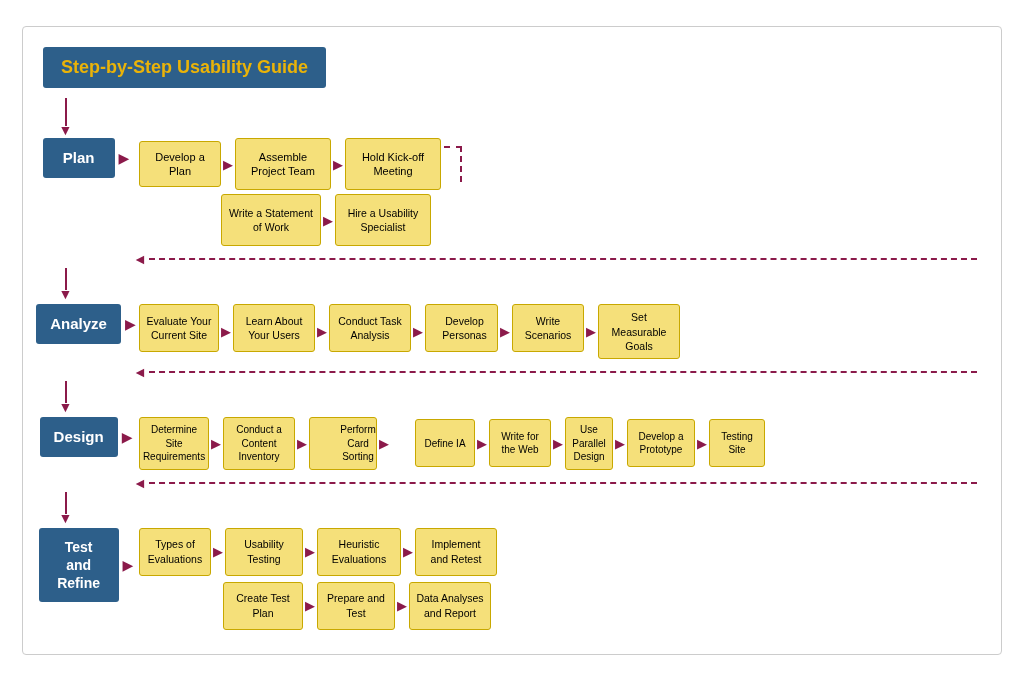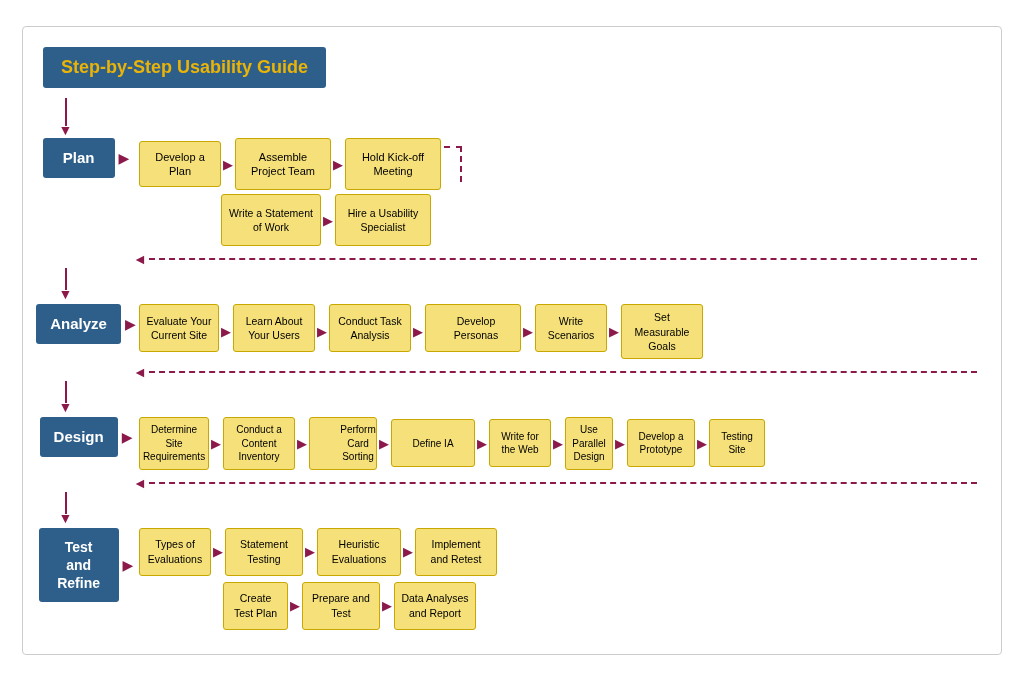--- a/index.html
+++ b/index.html
@@ -216,21 +216,21 @@
           </div>
         <span class="arr">▶</span>
         <div class="task-box" style="width:82px; min-height:48px; font-size:10.5px;">
             <span>Learn About Your Users</span>
           </div>
         <span class="arr">▶</span>
         <div class="task-box" style="width:82px; min-height:48px; font-size:10.5px;">
             <span>Conduct Task Analysis</span>
           </div>
         <span class="arr">▶</span>
-        <div class="task-box" style="width:96px; min-height:48px; font-size:10.5px;padding-left:12px;">
+        <div class="task-box" style="width:73px; min-height:48px; font-size:10.5px;padding-left:12px;">
             <span>Develop Personas</span>
           </div>
         <span class="arr">▶</span>
         <div class="task-box" style="width:72px; min-height:48px; font-size:10.5px;">
             <span>Write Scenarios</span>
           </div>
         <span class="arr">▶</span>
         <div class="task-box" style="width:82px; min-height:48px; font-size:10.5px;">
             <span>Set Measurable Goals</span>
           </div>
@@ -271,21 +271,21 @@
           </div>
         <span class="arr">▶</span>
         <div class="task-box" style="width:72px; min-height:48px; font-size:10px;">
             <span>Conduct a Content Inventory</span>
           </div>
         <span class="arr">▶</span>
         <div class="task-box" style="width:68px; min-height:48px; font-size:10px;padding-left:36px;">
             <span>Perform Card Sorting</span>
           </div>
         <span class="arr">▶</span>
-        <div class="task-box" style="width:84px; min-height:48px; font-size:10px;">
+        <div class="task-box" style="width:60px; min-height:48px; font-size:10px;margin-left:24px;">
             <span>Define IA</span>
           </div>
         <span class="arr">▶</span>
         <div class="task-box" style="width:62px; min-height:48px; font-size:10px;">
             <span>Write for the Web</span>
           </div>
         <span class="arr">▶</span>
         <div class="task-box" style="width:48px; min-height:48px; font-size:10px;">
             <span>Use Parallel Design</span>
           </div>
@@ -328,34 +328,34 @@
       </div>
     </div>
     <div class="phase-right">
 
       <div style="display:flex; align-items:center; flex-wrap:nowrap; gap:0;">
         <div class="task-box" style="width:72px; min-height:48px; font-size:10.5px;">
             <span>Types of Evaluations</span>
           </div>
         <span class="arr">▶</span>
         <div class="task-box" style="width:78px; min-height:48px; font-size:10.5px;">
-            <span>Statement Testing</span>
+            <span>Usability Testing</span>
           </div>
         <span class="arr">▶</span>
         <div class="task-box" style="width:84px; min-height:48px; font-size:10.5px;">
             <span>Heuristic Evaluations</span>
           </div>
         <span class="arr">▶</span>
         <div class="task-box" style="width:82px; min-height:48px; font-size:10.5px;">
             <span>Implement and Retest</span>
           </div>
       </div>
 
       <div style="display:flex; align-items:center; margin-top:6px; padding-left:84px;">
-        <div class="task-box" style="width:65px; min-height:48px; font-size:10.5px;">
+        <div class="task-box" style="width:80px; min-height:48px; font-size:10.5px;">
             <span>Create Test Plan</span>
           </div>
         <span class="arr">▶</span>
         <div class="task-box" style="width:78px; min-height:48px; font-size:10.5px;">
             <span>Prepare and Test</span>
           </div>
         <span class="arr">▶</span>
         <div class="task-box" style="width:82px; min-height:48px; font-size:10.5px;">
             <span>Data Analyses and Report</span>
           </div>

